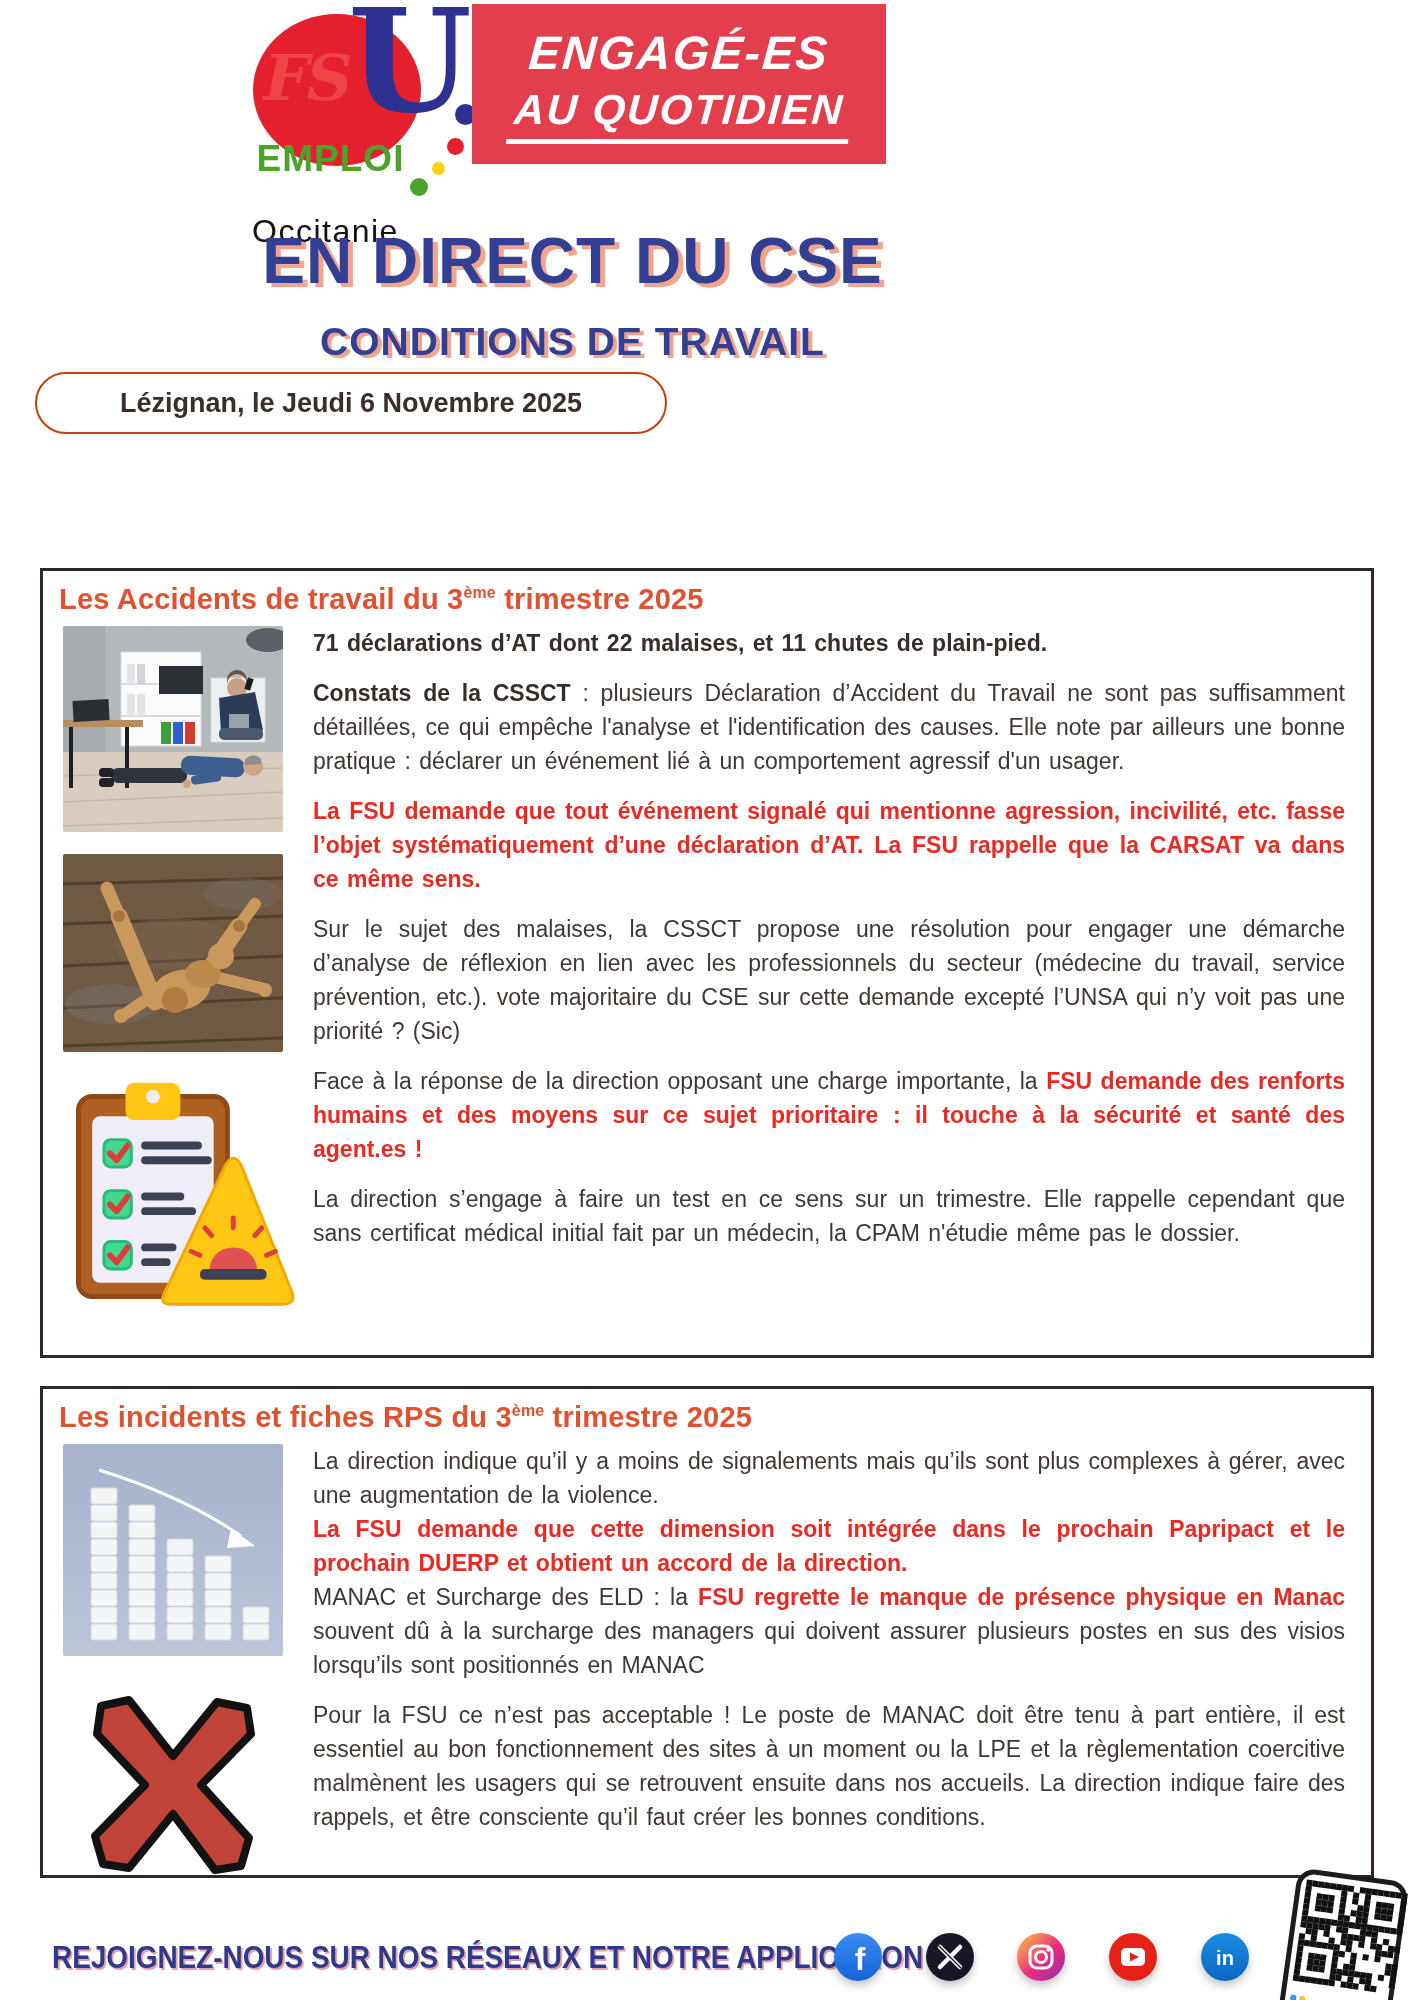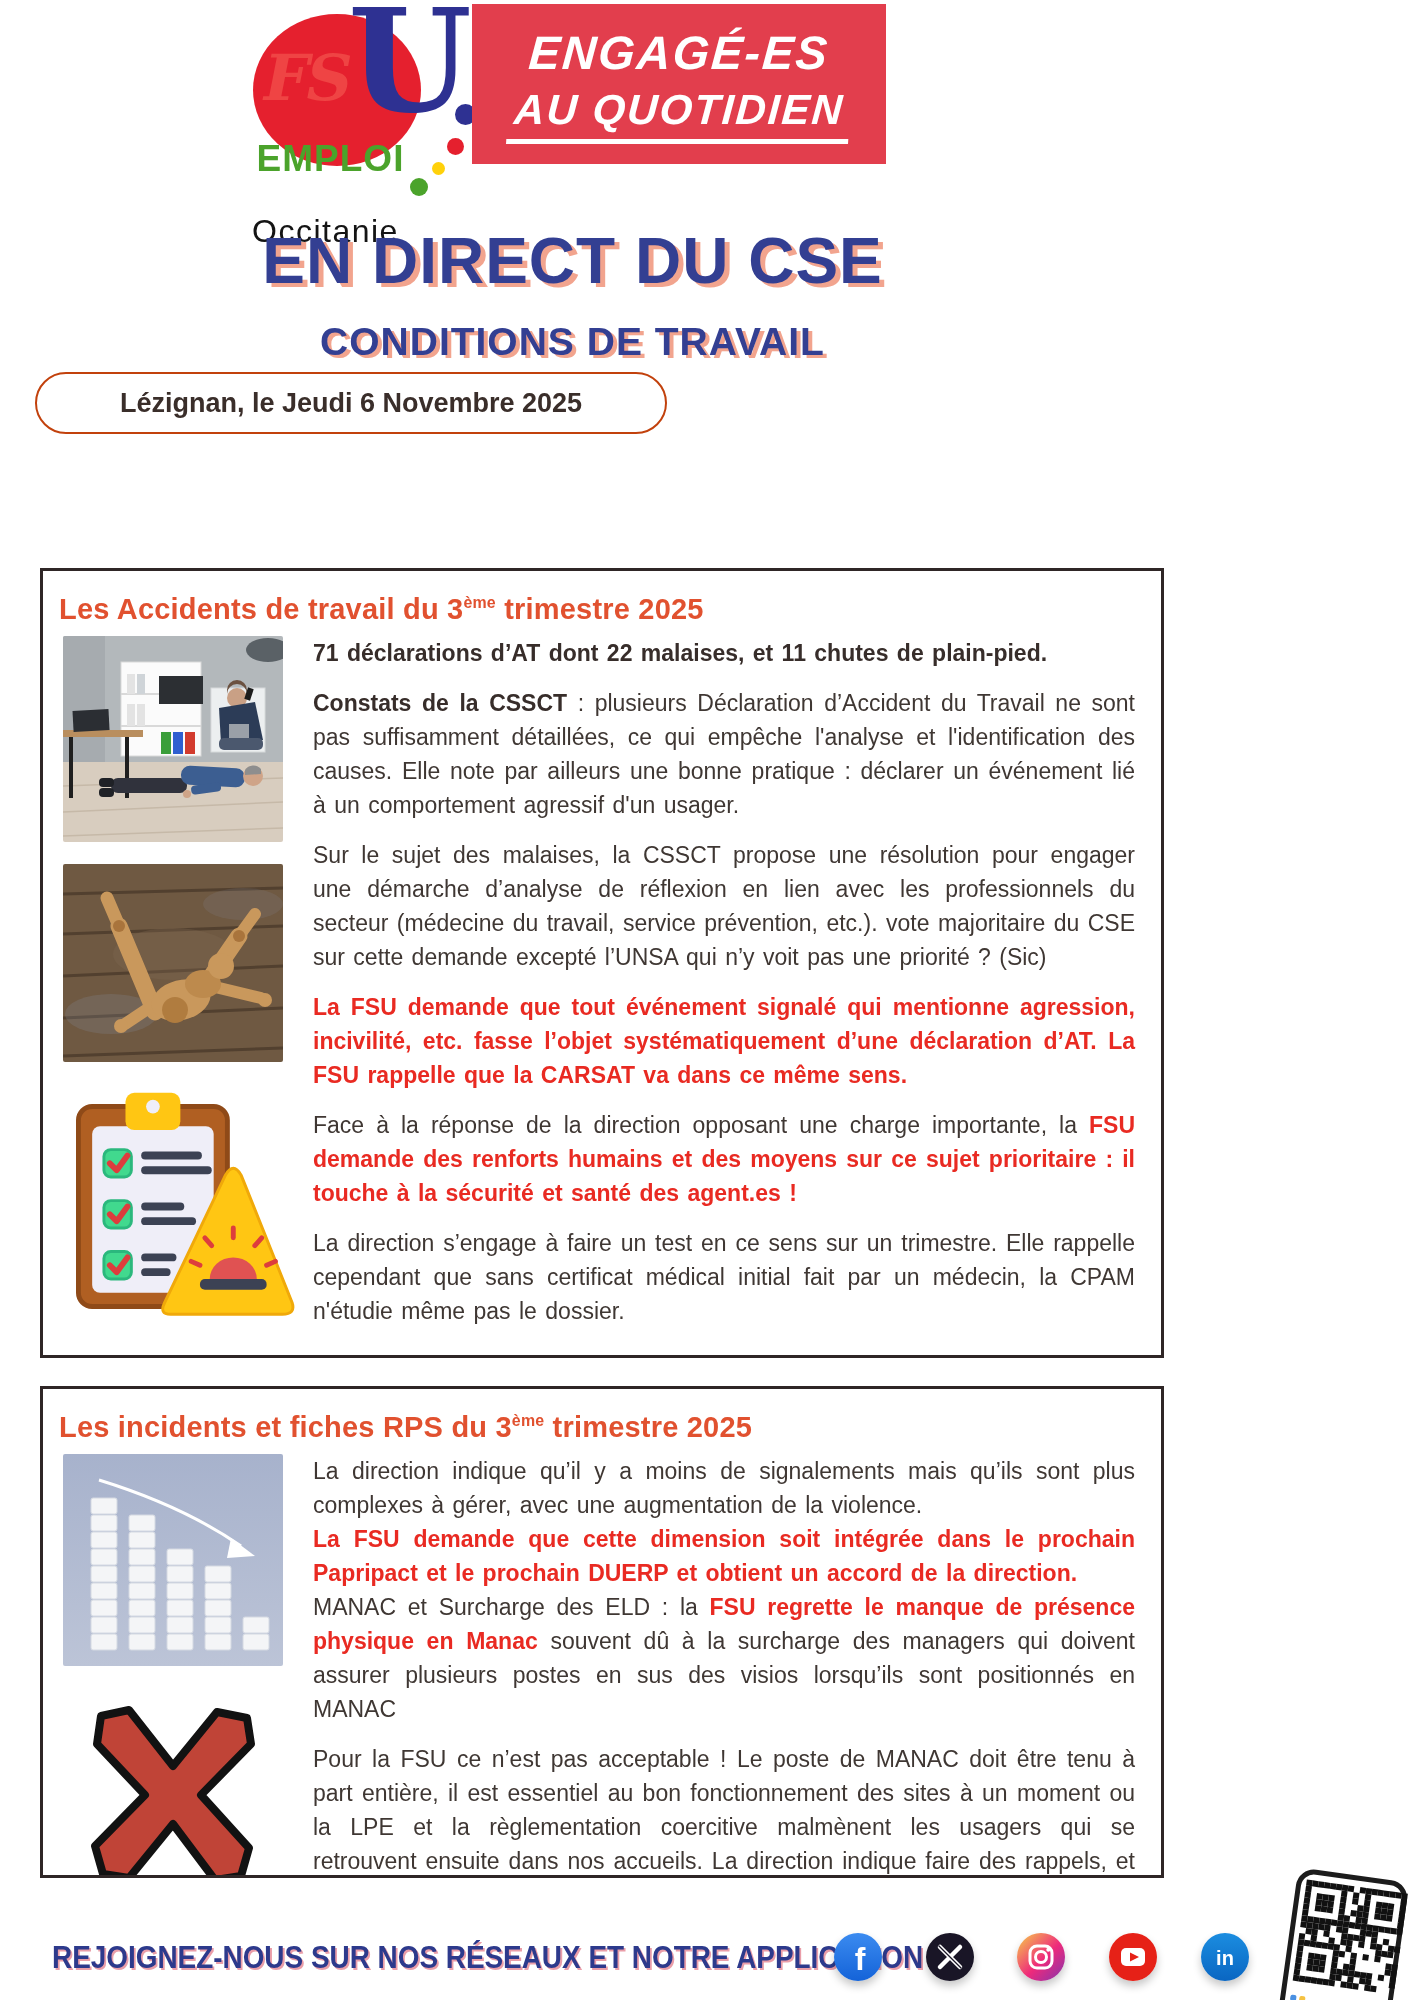--- a/index.html
+++ b/index.html
@@ -34,22 +34,22 @@
     font-size:64px;font-weight:800;letter-spacing:1px;color:#333f92;
     text-shadow:5px 4px 0 #f2a48e;}
   .sub-title{position:absolute;left:0;top:308px;width:1145px;text-align:center;
     font-size:39px;font-weight:800;letter-spacing:1px;color:#333f92;
     text-shadow:4px 3px 0 #f2a48e;margin-top:12px;}
   
   .date-pill{position:absolute;left:35px;top:372px;width:628px;height:58px;
     border:2px solid #c2410c;border-radius:34px;display:flex;align-items:center;justify-content:center;
     font-size:27px;font-weight:700;color:#3a2e2a;background:#fff;}
   
-  .section{position:absolute;left:40px;width:1124px;border:3px solid #2f2626;background:#fff;
-    box-sizing:border-box;padding:20px 16px 6px;overflow:hidden;}
+  .section{position:absolute;left:40px;width:1334px;border:3px solid #2f2626;background:#fff;
+    box-sizing:border-box;padding:10px 16px 6px;overflow:hidden;}
   .sec1{top:568px;height:790px;}
   .sec2{top:1386px;height:492px;}
   .section h2{margin:2px 0 10px;font-size:29px;font-weight:800;color:#e1512f;letter-spacing:0.2px;}
   .sec-row{display:flex;gap:26px;}
   .img-col{width:228px;flex:0 0 228px;display:flex;flex-direction:column;align-items:center;}
   .txt-col{flex:1;padding-right:10px;}
   .txt-col p{margin:0 0 16px;font-size:23px;line-height:34px;text-align:justify;
     word-spacing:2px;color:#3f3733;}
   .txt-col p.tight{margin-bottom:0;}
   .run-bold{font-weight:700;color:#372d2a;}
@@ -205,22 +205,22 @@
           <line x1="164" y1="168" x2="157" y2="160"></line>
           <line x1="208" y1="168" x2="215" y2="160"></line>
           <line x1="152" y1="188" x2="143" y2="184"></line>
           <line x1="220" y1="188" x2="229" y2="184"></line>
         </g>
       </svg>
     </div>
     <div class="txt-col">
       <p><span class="run-bold">71 déclarations d’AT dont 22 malaises, et 11 chutes de plain-pied.</span></p>
       <p><span class="run-bold">Constats de la CSSCT</span><span> : plusieurs Déclaration d’Accident du Travail ne sont pas suffisamment détaillées, ce qui empêche l'analyse et l'identification des causes. Elle note par ailleurs une bonne pratique : déclarer un événement lié à un comportement agressif d'un usager.</span></p>
+      <p><span class="run-red">La FSU demande que tout événement signalé qui mentionne agression, incivilité, etc. fasse l’objet systématiquement d’une déclaration d’AT. La FSU rappelle que la CARSAT va dans ce même sens.</span></p>
       <p><span>Sur le sujet des malaises, la CSSCT propose une résolution pour engager une démarche d’analyse de réflexion en lien avec les professionnels du secteur (médecine du travail, service prévention, etc.). vote majoritaire du CSE sur cette demande excepté l’UNSA qui n’y voit pas une priorité ? (Sic)</span></p>
-      <p><span class="run-red">La FSU demande que tout événement signalé qui mentionne agression, incivilité, etc. fasse l’objet systématiquement d’une déclaration d’AT. La FSU rappelle que la CARSAT va dans ce même sens.</span></p>
       <p><span>Face à la réponse de la direction opposant une charge importante, la </span><span class="run-red">FSU demande des renforts humains et des moyens sur ce sujet prioritaire : il touche à la sécurité et santé des agent.es !</span></p>
       <p><span>La direction s’engage à faire un test en ce sens sur un trimestre. Elle rappelle cependant que sans certificat médical initial fait par un médecin, la CPAM n'étudie même pas le dossier.</span></p>
     </div>
   </div>
 </div>
 
 <div class="section sec2">
   <h2><span>Les incidents et fiches RPS du 3</span><span class="run-sup">ème</span><span> trimestre 2025</span></h2>
   <div class="sec-row">
     <div class="img-col">

